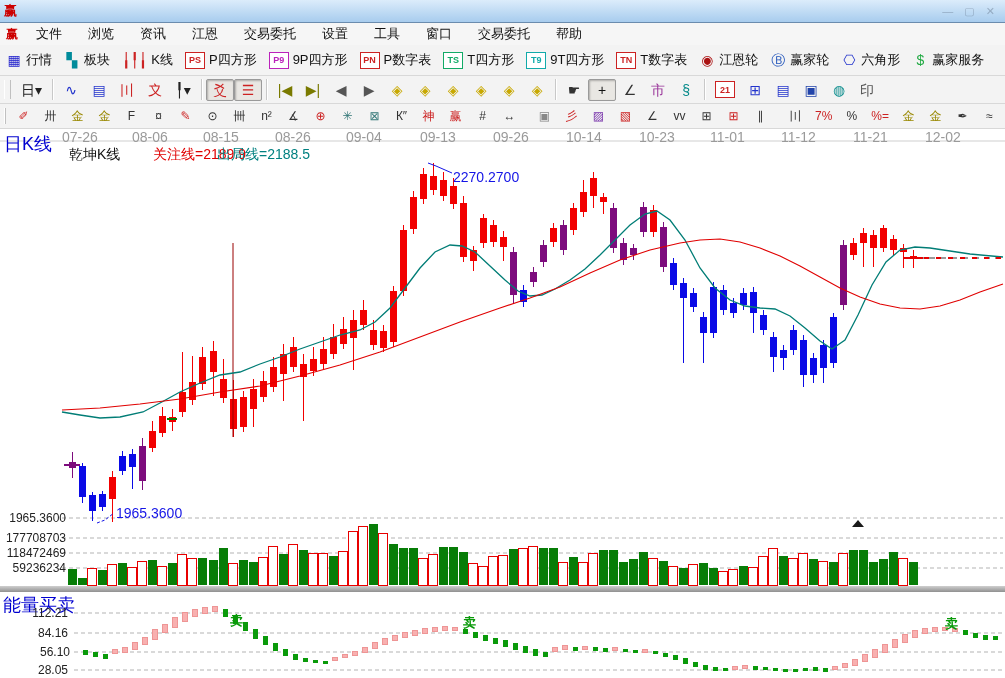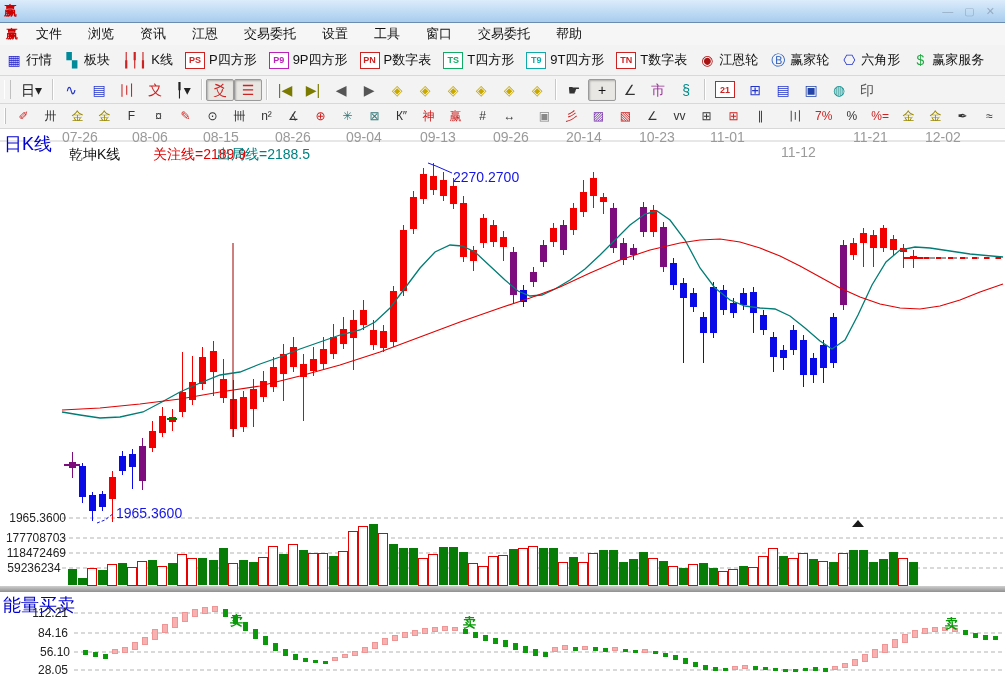--- a/index.html
+++ b/index.html
@@ -724,36 +724,36 @@
     <div class="lbl ov-teal" style="left:217px;top:17px;">出局线=2188.5</div>
 
     <div id="date-row">
         <div class="lbl date-lbl" style="left: 62px; top: 0px;">07-26</div>
         <div class="lbl date-lbl" style="left: 132px; top: 0px;">08-06</div>
         <div class="lbl date-lbl" style="left: 203px; top: 0px;">08-15</div>
         <div class="lbl date-lbl" style="left: 275px; top: 0px;">08-26</div>
         <div class="lbl date-lbl" style="left: 346px; top: 0px;">09-04</div>
         <div class="lbl date-lbl" style="left: 420px; top: 0px;">09-13</div>
         <div class="lbl date-lbl" style="left: 493px; top: 0px;">09-26</div>
-        <div class="lbl date-lbl" style="left: 566px; top: 0px;">20-14</div>
+        <div class="lbl date-lbl" style="left: 566px; top: 0px;">10-14</div>
         <div class="lbl date-lbl" style="left: 639px; top: 0px;">10-23</div>
         <div class="lbl date-lbl" style="left: 710px; top: 0px;">11-01</div>
-        <div class="lbl date-lbl" style="left: 781px; top: 15px;">11-12</div>
+        <div class="lbl date-lbl" style="left: 781px; top: 0px;">11-12</div>
         <div class="lbl date-lbl" style="left: 853px; top: 0px;">11-21</div>
         <div class="lbl date-lbl" style="left: 925px; top: 0px;">12-02</div>
       </div>
 
     <div class="lbl anno-blue" style="left:453px;top:40px;">2270.2700</div>
     <div class="lbl anno-blue" style="left:116px;top:376px;">1965.3600</div>
     <div class="lbl axis-lbl" style="left:2px;top:382px;">1965.3600</div>
 
     <div id="vol-axis">
         <div class="lbl axis-lbl" style="left: 2px; top: 402px;">177708703</div>
         <div class="lbl axis-lbl" style="left: 2px; top: 417px;">118472469</div>
-        <div class="lbl axis-lbl" style="left: 2px; top: 432px; text-align: center;">59236234</div>
+        <div class="lbl axis-lbl" style="left: 2px; top: 432px;">59236234</div>
       </div>
 
     <div class="splitter"></div>
 
     <div class="lbl pane-title" style="left:3px;top:464px;">能量买卖</div>
     <div id="energy-axis">
         <div class="lbl en-lbl" style="left: 2px; top: 477px;">112.21</div>
         <div class="lbl en-lbl" style="left: 2px; top: 497px;">84.16</div>
         <div class="lbl en-lbl" style="left: 4px; top: 516px;">56.10</div>
         <div class="lbl en-lbl" style="left: 2px; top: 534px;">28.05</div>

